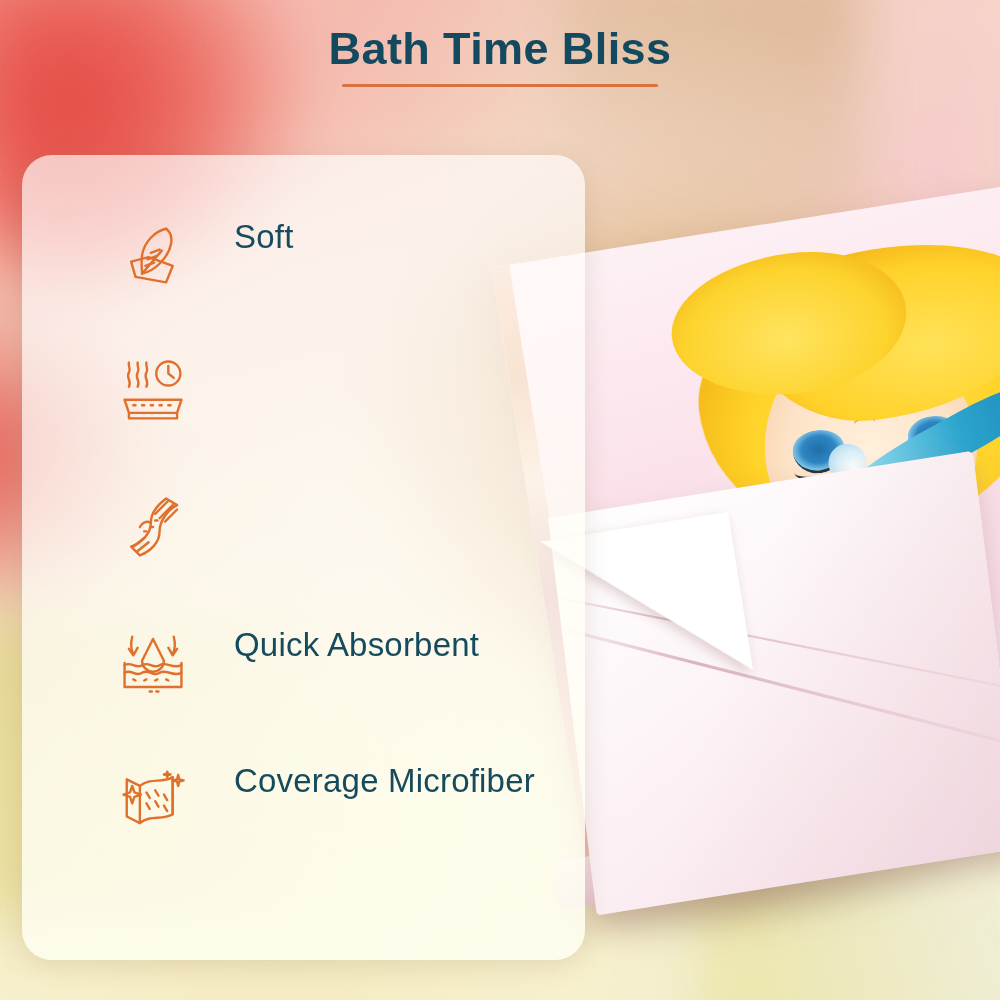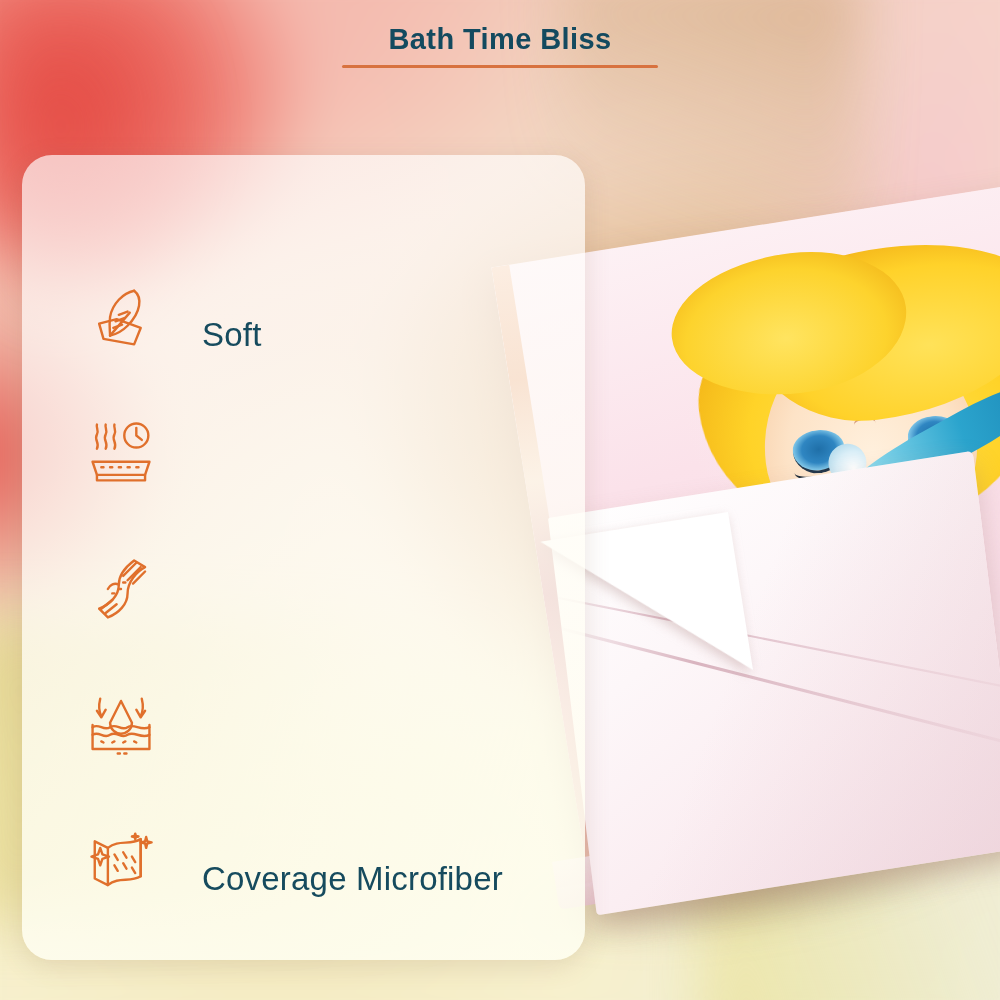--- a/index.html
+++ b/index.html
@@ -286,21 +286,21 @@
 
   
   .header {
     position: absolute;
     left: 0;
     top: 22px;
     width: 1000px;
     text-align: center;
   }
   .header-title {
-    font-size: 29px;
+    font-size: 45px;
     font-weight: 700;
     letter-spacing: 0.4px;
     color: #134a5f;
     line-height: 1.18;
     margin: 0;
   }
   .header-rule {
     margin: 9px auto 0 auto;
     width: 316px;
     height: 3px;
@@ -325,24 +325,25 @@
     box-shadow: 0 6px 26px rgba(130,95,70,0.16);
     display: flex;
     flex-direction: column;
     justify-content: center;
     padding: 26px 0;
     box-sizing: border-box;
   }
 
   .feature-row {
     display: flex;
-    align-items: flex-end;
+    align-items: flex-start;
     height: 136px;
     padding-left: 62px;
     box-sizing: border-box;
+    margin-left: 32px;
   }
   .feature-icon {
     width: 74px;
     height: 74px;
     flex: 0 0 74px;
     display: flex;
     align-items: center;
     justify-content: center;
   }
   .feature-icon svg {
@@ -466,20 +467,21 @@
           <path d="M51 8 C53 16 52 20 50 24"></path>
           <path d="M46 18 L50 25 L54 19"></path>
           <path d="M32 10 L42 30 C42 36 37 40 32 40 C27 40 22 36 22 30 Z"></path>
           <path d="M6 32 L6 54 L58 54 L58 32"></path>
           <path d="M6 34 C12 30 16 38 22 34 C28 30 32 38 38 34 C44 30 50 38 58 34"></path>
           <path d="M6 41 C12 37 16 45 22 41 C28 37 32 45 38 41 C44 37 50 45 58 41"></path>
           <path d="M14 47 L16 48 M24 48 L26 47 M34 48 L36 47 M44 47 L46 48"></path>
           <path d="M29 58 L31 58 M35 58 L37 58"></path>
         </svg>
       </span>
+      <span class="feature-label">Quick Absorbent</span>
     </div>
 
     <div class="feature-row">
       <span class="feature-icon">
         <svg viewBox="0 0 64 64" fill="none" stroke="#e0702c" stroke-width="2.2" stroke-linecap="round" stroke-linejoin="round">
           <path d="M8 14 L8 48 L20 54 L20 20 Z"></path>
           <path d="M20 20 C30 12 40 18 50 12 L50 46 C40 52 30 46 20 54"></path>
           <path d="M50 12 L50 46"></path>
           <path d="M26 26 L29 31 M34 24 L37 29 M42 28 L45 33 M26 36 L29 41 M34 34 L37 39 M42 38 L45 43"></path>
           <path d="M13 20 L15 26 L21 28 L15 30 L13 36 L11 30 L5 28 L11 26 Z"></path>

